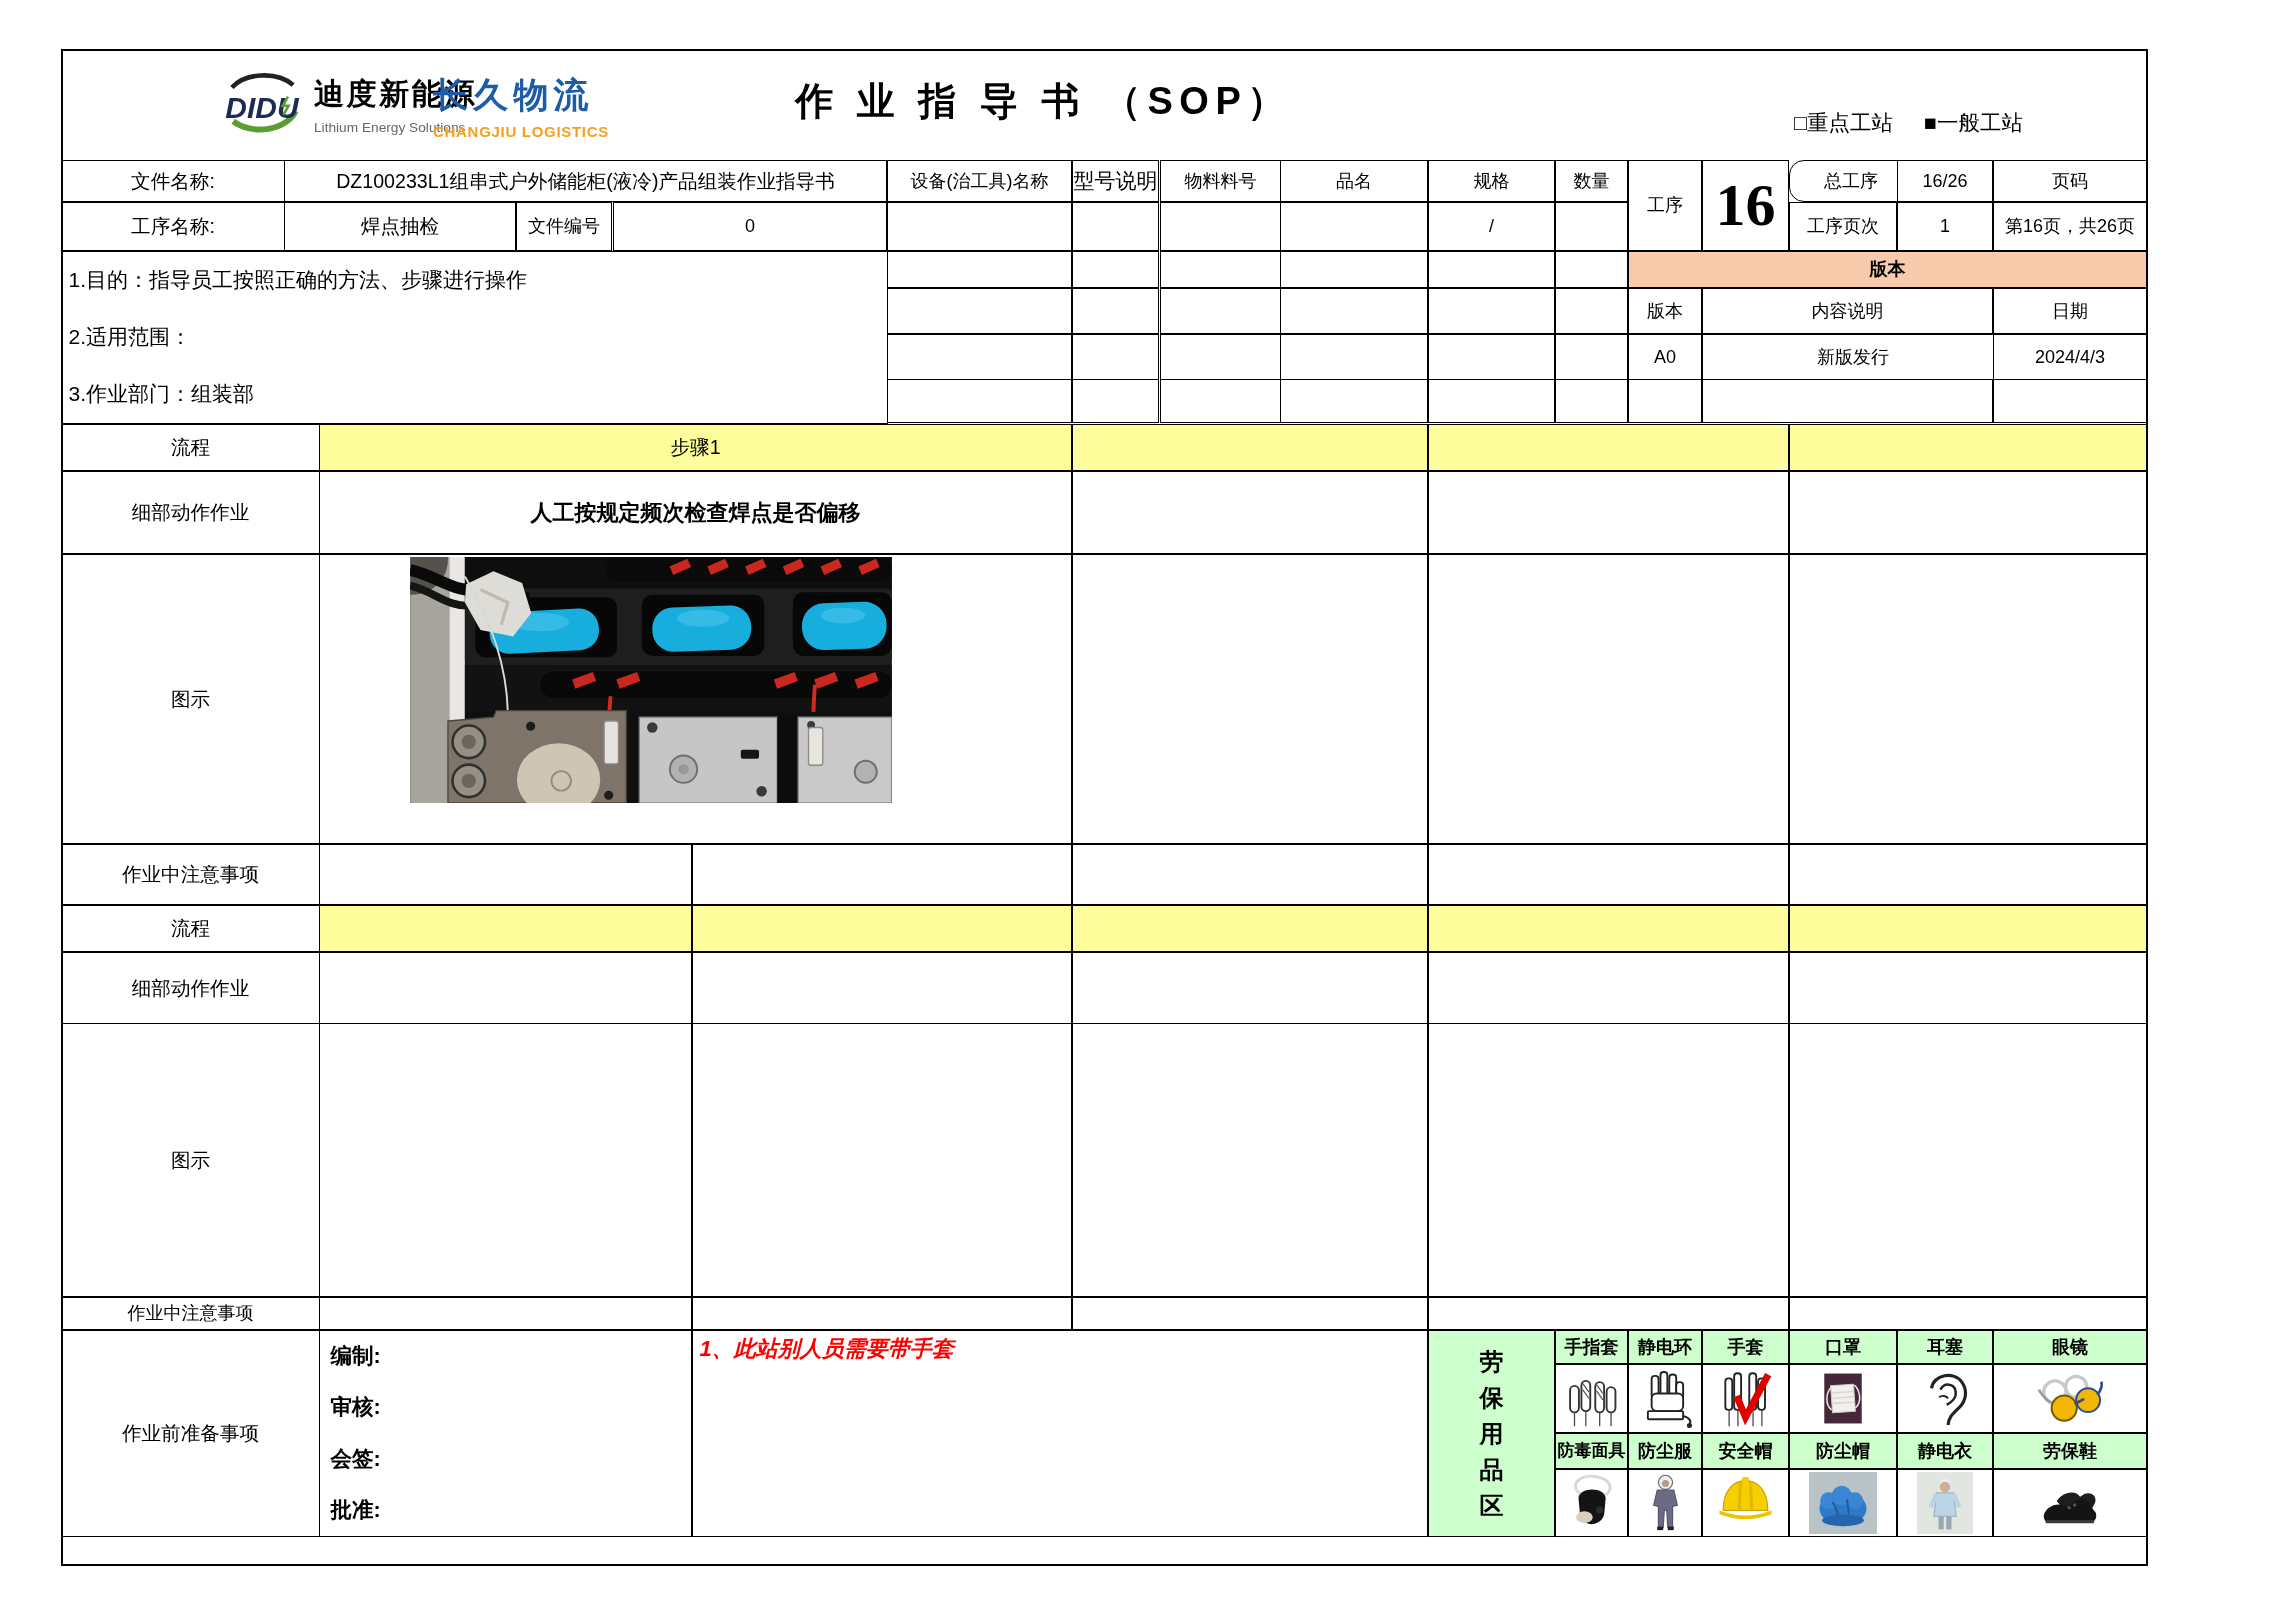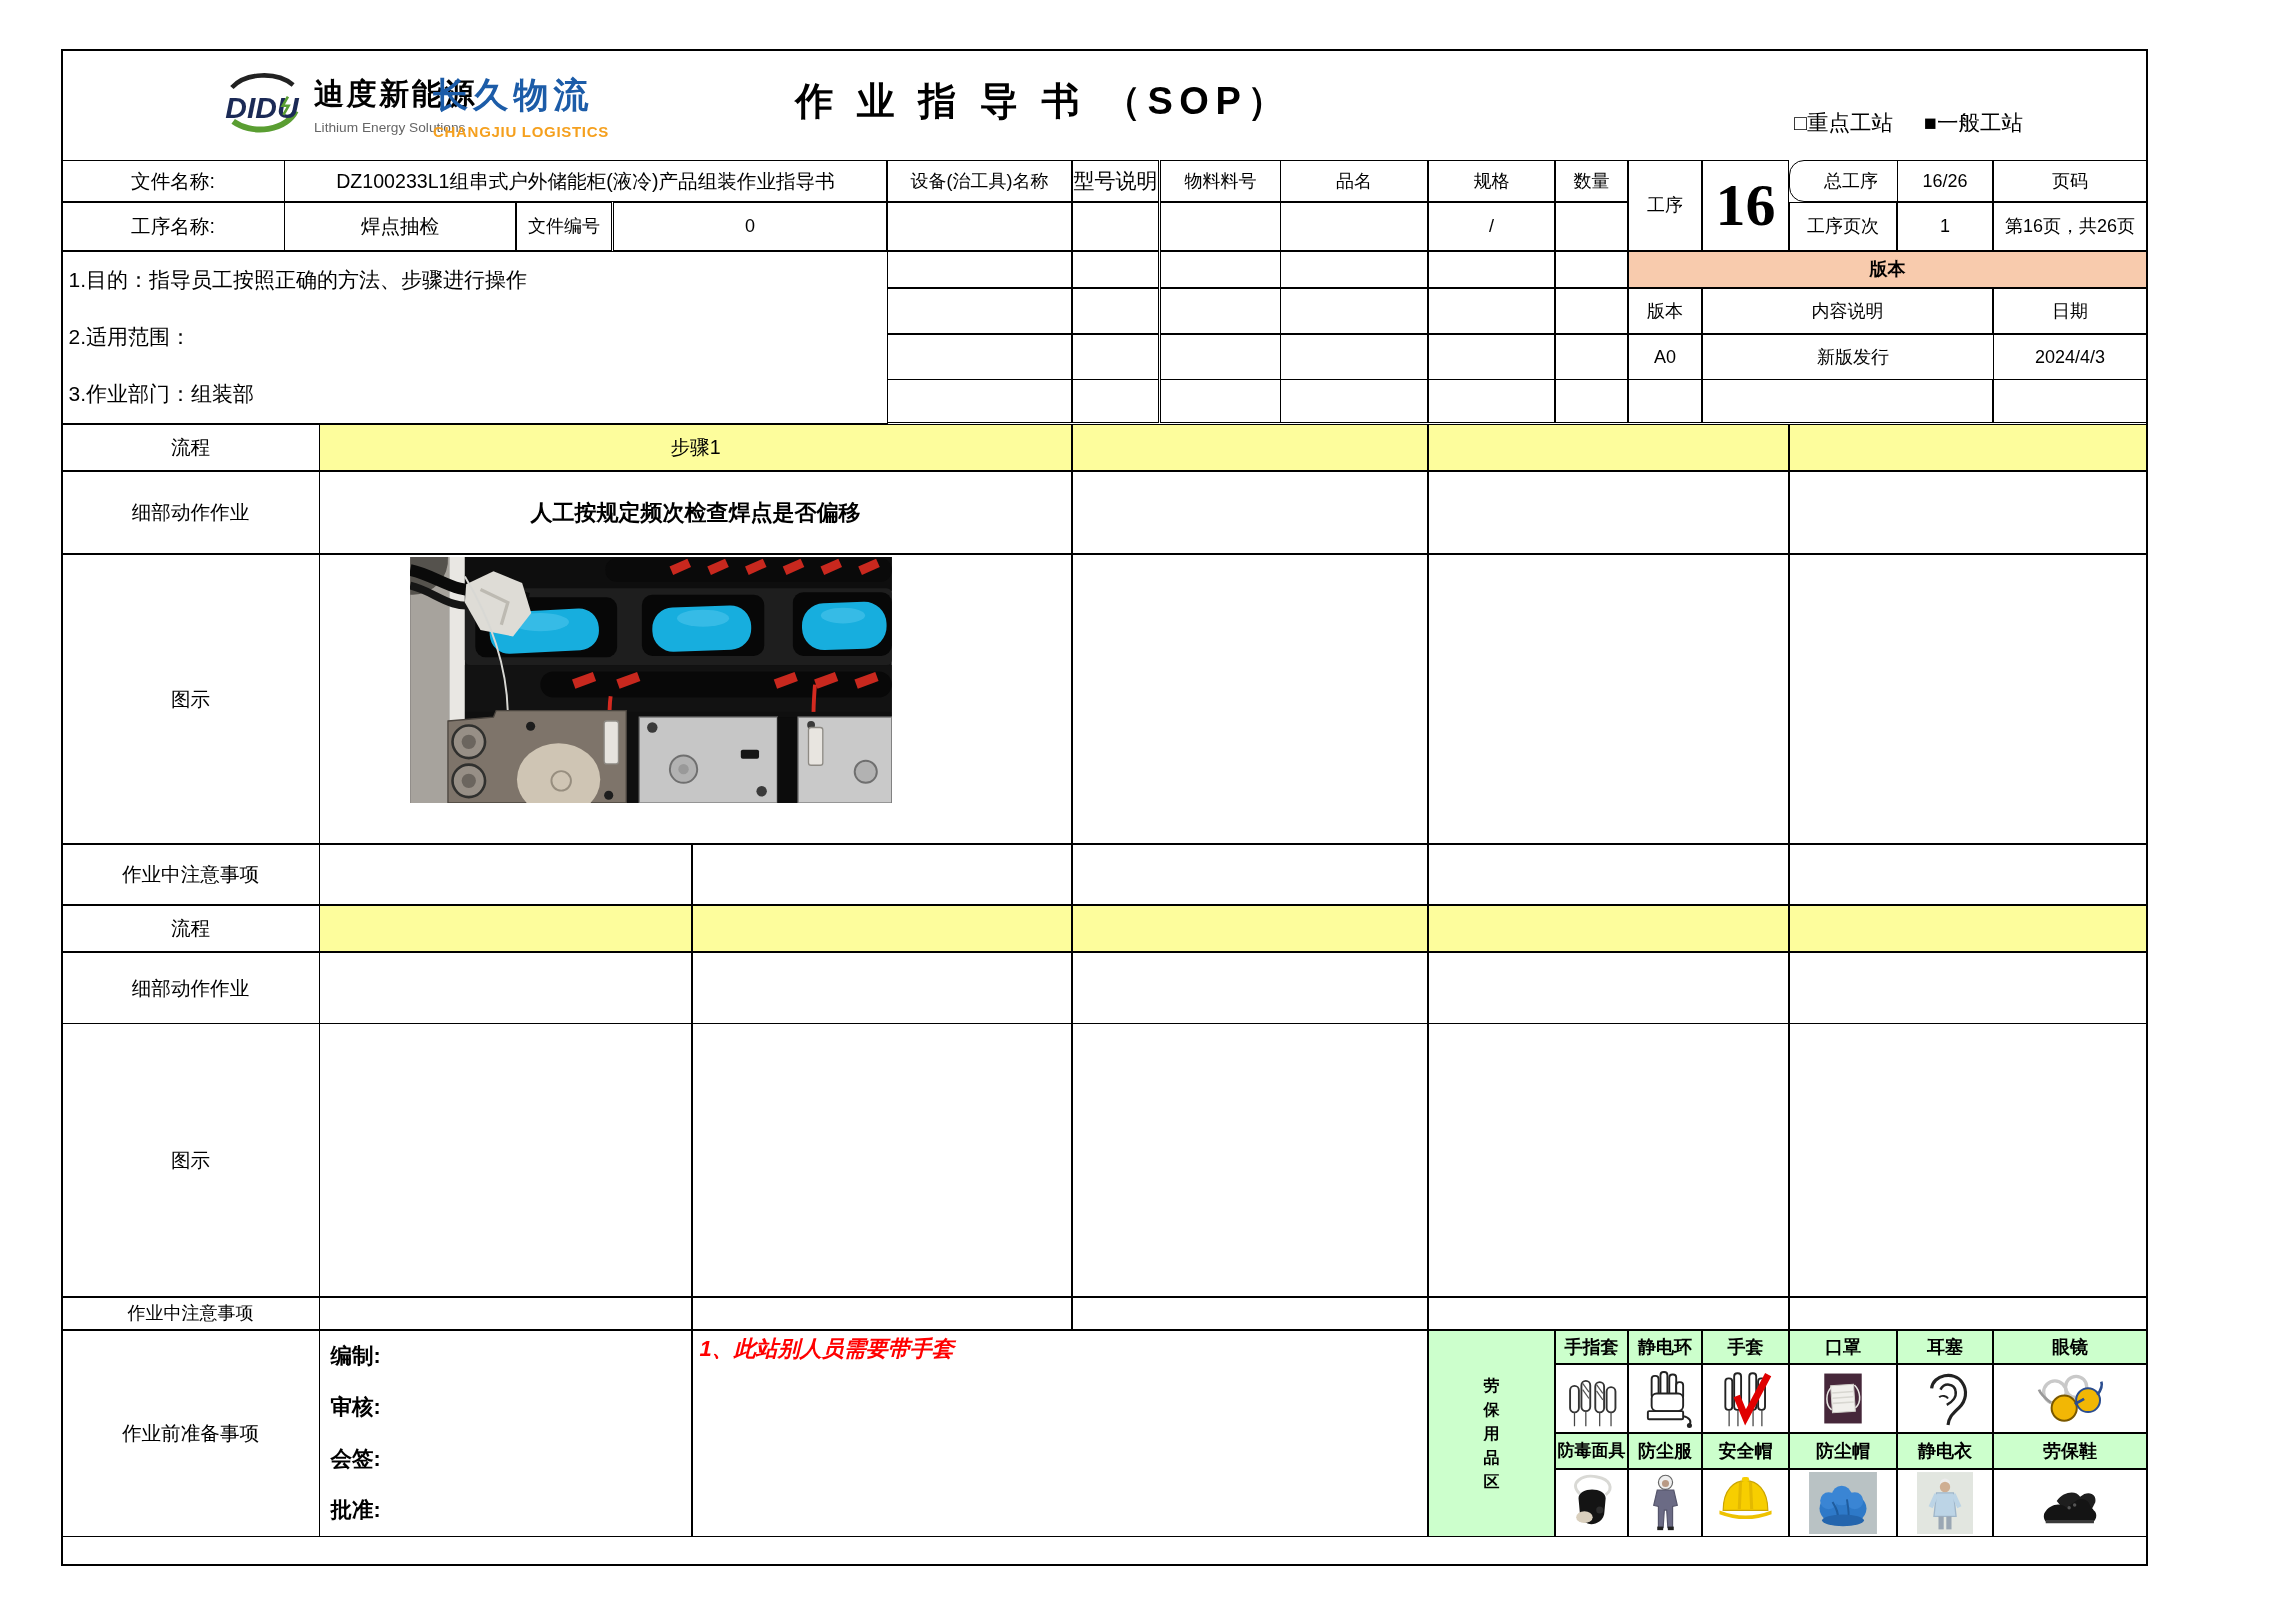--- a/index.html
+++ b/index.html
@@ -9,21 +9,21 @@
      display:flex;align-items:center;justify-content:center;text-align:center;
      font-size:18px;line-height:1.25;}
   .yellow{background:#FDFD9C;}
   .orange{background:#F8CBAD;}
   .green{background:#CCFFCC;}
   .bold{font-weight:bold;}
   .red{color:#FF0000;}
   .left{justify-content:flex-start;text-align:left;padding-left:7.8px;}
   .frame{position:absolute;box-sizing:border-box;border:2.6px solid #000;pointer-events:none;background:transparent;}
   .abs{position:absolute;}
-  .vtext{width:26px;word-break:break-all;line-height:1.5;font-size:16px;font-weight:bold;text-align:center;}
+  .vtext{width:26px;word-break:break-all;line-height:1.5;font-size:24px;font-weight:bold;text-align:center;}
   .sig{display:flex;flex-direction:column;justify-content:space-around;align-items:flex-start;
        padding-left:10.4px;font-weight:bold;font-size:21.5px;}
   .purpose{display:flex;flex-direction:column;justify-content:space-around;align-items:flex-start;
        padding-left:6.5px;font-size:21px;text-align:left;}
   .notecell{align-items:flex-start;justify-content:flex-start;padding:3.9px 0 0 6.5px;font-style:italic;}
 </style>
 </head>
 <body>
 
 <div id="page">

